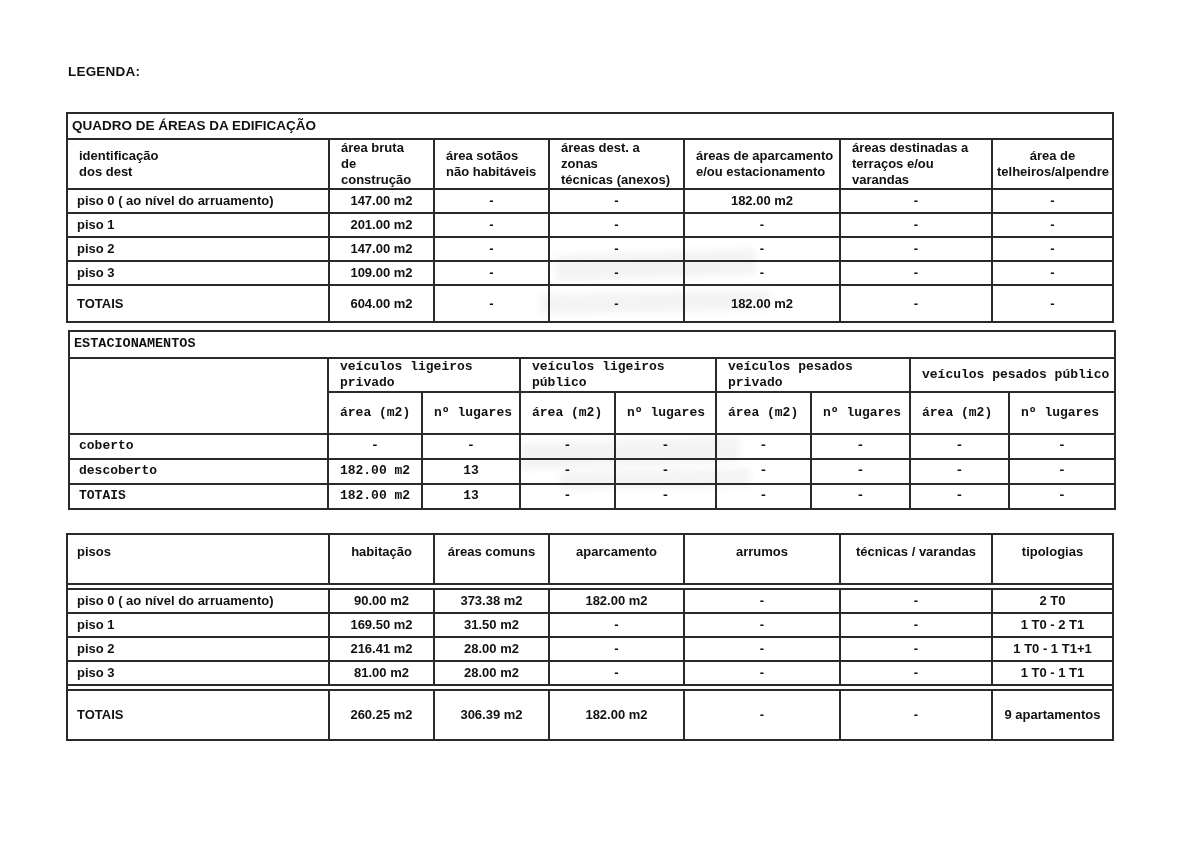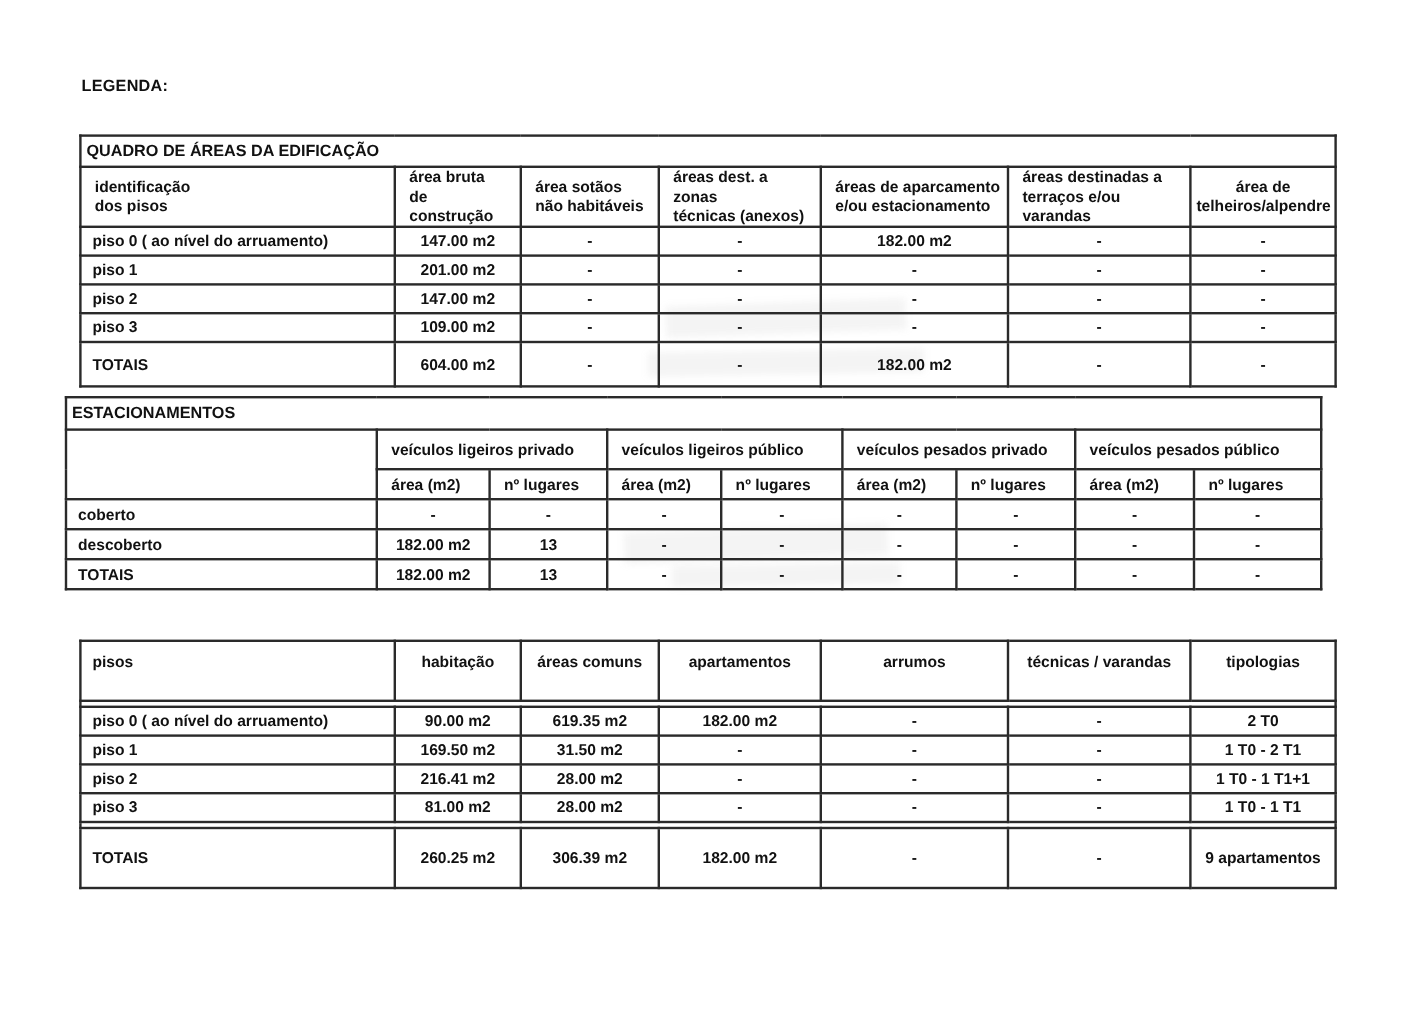--- a/index.html
+++ b/index.html
@@ -17,21 +17,21 @@
     font-size:13px;font-weight:700;color:#111111;
   }
   .tbl td,.tbl th{
     border:2px solid #2a2a2a;padding:0 4px;overflow:hidden;
     white-space:pre-line;line-height:1.22;
   }
   .title-cell{
     font-size:13.5px;text-align:left;padding-left:12px;vertical-align:middle;margin-top:43px;
   }
   .r-title1{height:26px}.r-title2{height:27px}
-  .r-head1{height:50px}.r-ghead{height:33px}.r-shead{height:25px}.r-head3{height:50px}
+  .r-head1{height:50px}.r-ghead{height:33px}.r-shead{height:42px}.r-head3{height:50px}
   .r-data1{height:24px}.r-data2{height:25px}.r-data3{height:24px}
   .r-tot1{height:37px}.r-tot3{height:50px}
   .sep-row{height:5px}
   .sep-row td{padding:0;border-left:2px solid #2a2a2a;border-right:2px solid #2a2a2a;}
   th{vertical-align:middle;font-weight:700;}
   .al{text-align:left;padding-left:9px!important;}
   .ah{text-align:left;padding-left:11px!important;}
   .ac{text-align:center;}
   .t3 th{vertical-align:top;padding-top:9px;}
   .t3 th.al{vertical-align:top;}
@@ -62,21 +62,21 @@
     <col style="width:156px">
       <col style="width:152px">
       <col style="width:121px">
   </colgroup>
   <tbody>
       <tr class="r-title1">
     <td class="title-cell" colspan="7">QUADRO DE ÁREAS DA EDIFICAÇÃO</td>
   </tr>
   <tr class="r-head1">
     <th class="ah">identificação
-dos pisos</th>
+dos dest</th>
     <th class="ah">área bruta
 de construção</th>
     <th class="ah">área sotãos
 não habitáveis</th>
     <th class="ah">áreas dest. a zonas
 técnicas (anexos)</th>
     <th class="ah">áreas de aparcamento
 e/ou estacionamento</th>
     <th class="ah">áreas destinadas a
 terraços e/ou varandas</th>
@@ -124,21 +124,21 @@
     <td class="val">604.00 m2</td>
     <td class="val">-</td>
     <td class="val">-</td>
     <td class="val">182.00 m2</td>
     <td class="val">-</td>
     <td class="val">-</td>
   </tr>
 </tbody>
   </table>
 
-<table class="tbl t2" style="left:54px;top:330px;width:1046px;">
+<table class="tbl t2" style="left:68px;top:330px;width:1046px;font-family:Liberation Mono, monospace;">
   <colgroup>
     <col style="width:259px">
       <col style="width:94px">
       <col style="width:98px">
       <col style="width:95px">
       <col style="width:101px">
     <col style="width:95px">
       <col style="width:99px">
       <col style="width:99px">
       <col style="width:106px">
@@ -208,32 +208,32 @@
       <col style="width:135px">
     <col style="width:156px">
       <col style="width:152px">
       <col style="width:121px">
   </colgroup>
   <tbody>
   <tr class="r-head3">
     <th class="al">pisos</th>
     <th class="ac">habitação</th>
     <th class="ac">áreas comuns</th>
-    <th class="ac">apartamentos</th>
+    <th class="ac">aparcamento</th>
     <th class="ac">arrumos</th>
     <th class="ac">técnicas / varandas</th>
     <th class="ac">tipologias</th>
   </tr>
   <tr class="sep-row">
         <td colspan="7"></td>
       </tr>
   <tr class="r-data3">
     <td class="lbl">piso 0 ( ao nível do arruamento)</td>
     <td class="val">90.00 m2</td>
-    <td class="val">619.35 m2</td>
+    <td class="val">373.38 m2</td>
     <td class="val">182.00 m2</td>
     <td class="val">-</td>
     <td class="val">-</td>
     <td class="val">2 T0</td>
   </tr>
   <tr class="r-data3">
     <td class="lbl">piso 1</td>
     <td class="val">169.50 m2</td>
     <td class="val">31.50 m2</td>
     <td class="val">-</td>

